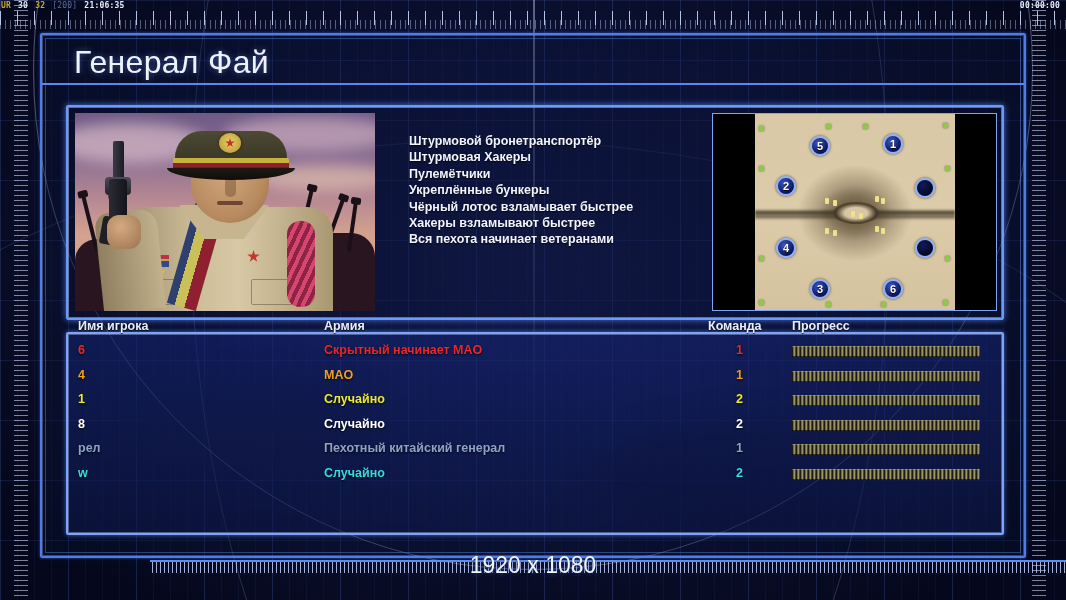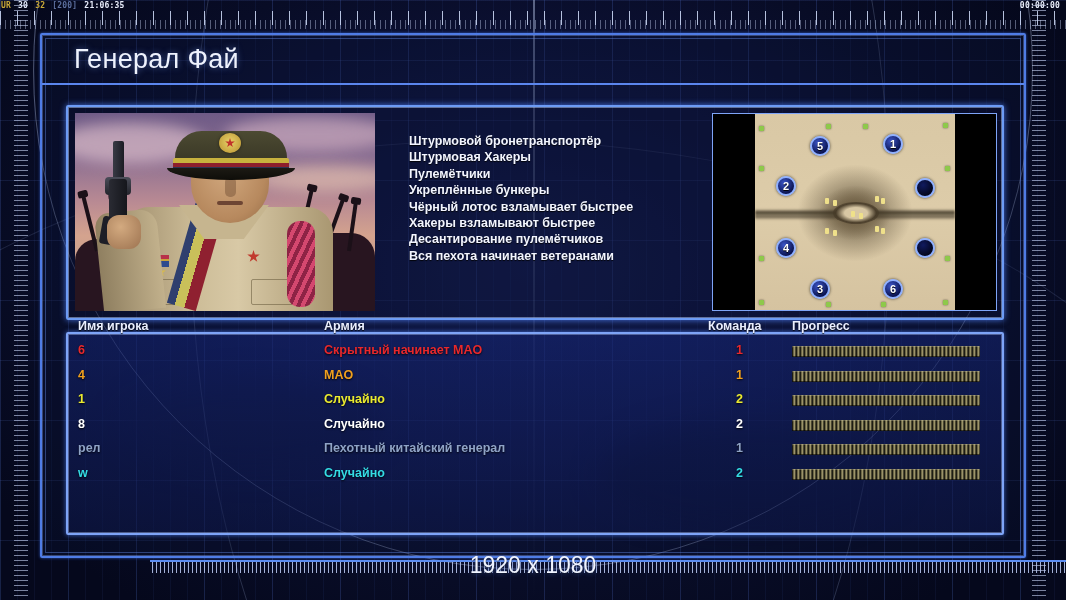--- a/index.html
+++ b/index.html
@@ -47,38 +47,38 @@
                rgba(200,212,245,.6) 0 1px, transparent 1px 5px); }
 
   
   #statusbar { position:absolute; left:0; top:0; width:100%; height:11px;
                font-family:"DejaVu Sans Mono", monospace; font-size:8px;
                line-height:11px; letter-spacing:.2px; z-index:40; }
   #statusbar .seg { display:inline-block; padding:0 1px; }
   .s-ur   { color:#c8a838; font-weight:bold; }
   .s-n1   { color:#dfe6f8; font-weight:bold; }
   .s-n2   { color:#c8a838; font-weight:bold; }
-  .s-br   { color:#5c6f9e;font-weight:bold; }
+  .s-br   { color:#5c6f9e; }
   .s-time { color:#e8edfb; font-weight:bold; }
   #clock-right { position:absolute; right:6px; top:0; color:#e8edfb;
                  font-family:"DejaVu Sans Mono", monospace; font-size:8px;
                  line-height:11px; font-weight:bold; }
 
   
   #frame { position:absolute; left:40px; top:33px; width:986px; height:525px;
            border:2px solid #4f7ce6; border-radius:2px;
            box-shadow:0 0 3px #2e55b8, inset 0 0 0 1px rgba(150,180,255,.35);
            background:rgba(12,20,58,.28); z-index:10; }
   #frame::after { content:""; position:absolute; inset:3px; border:1px solid rgba(100,140,235,.42);
                   pointer-events:none; }
 
   
   #titlebar { position:absolute; left:0; top:0; width:100%; height:50px;
               border-bottom:2px solid #5b86ee; }
-  #title { position:absolute; left:32px; top:9px; font-size:27px; color:#eef2fd;
+  #title { position:absolute; left:32px; top:9px; font-size:32px; color:#eef2fd;
            letter-spacing:.3px; text-shadow:0 0 6px rgba(120,160,255,.5); }
 
   
   #infopanel { position:absolute; left:24px; top:70px; width:938px; height:215px;
                border:2px solid #6c9bf5; border-radius:2px;
                box-shadow:0 0 6px rgba(80,130,250,.85), inset 0 0 0 1px rgba(185,210,255,.5);
                background:rgba(10,16,48,.25); }
 
   
   #portrait { position:absolute; left:7px; top:6px; width:300px; height:198px;
@@ -289,21 +289,20 @@
       <div class="hand"></div>
     </div>
 
     <ul id="abilities">
       <li>Штурмовой бронетранспортёр</li>
       <li>Штурмовая Хакеры</li>
       <li>Пулемётчики</li>
       <li>Укреплённые бункеры</li>
       <li>Чёрный лотос взламывает быстрее</li>
       <li>Хакеры взламывают быстрее</li>
-      <li>Десантирование пулемётчиков</li>
       <li>Вся пехота начинает ветеранами</li>
     </ul>
 
     <div id="minimap-wrap">
       <div id="minimap">
         <div class="riverline"></div>
         <div class="riverline b2"></div>
         <div class="lens"></div>
         <div id="mm-marks">
             <div class="sup" style="left: 4px; top: 12px;"></div>

